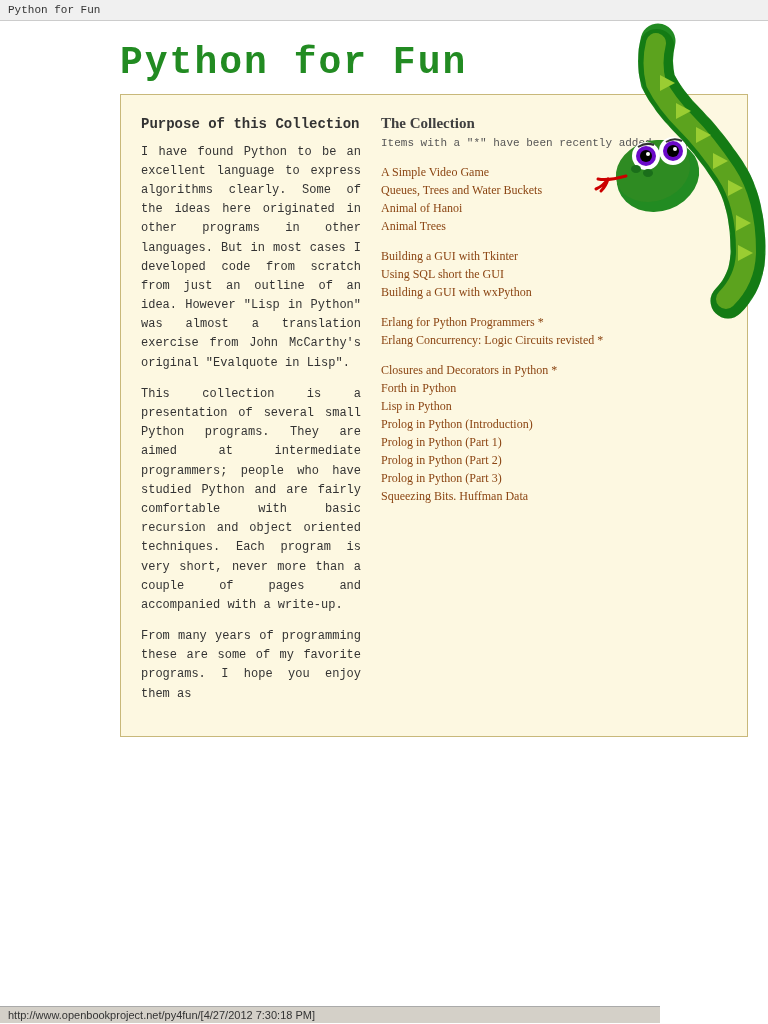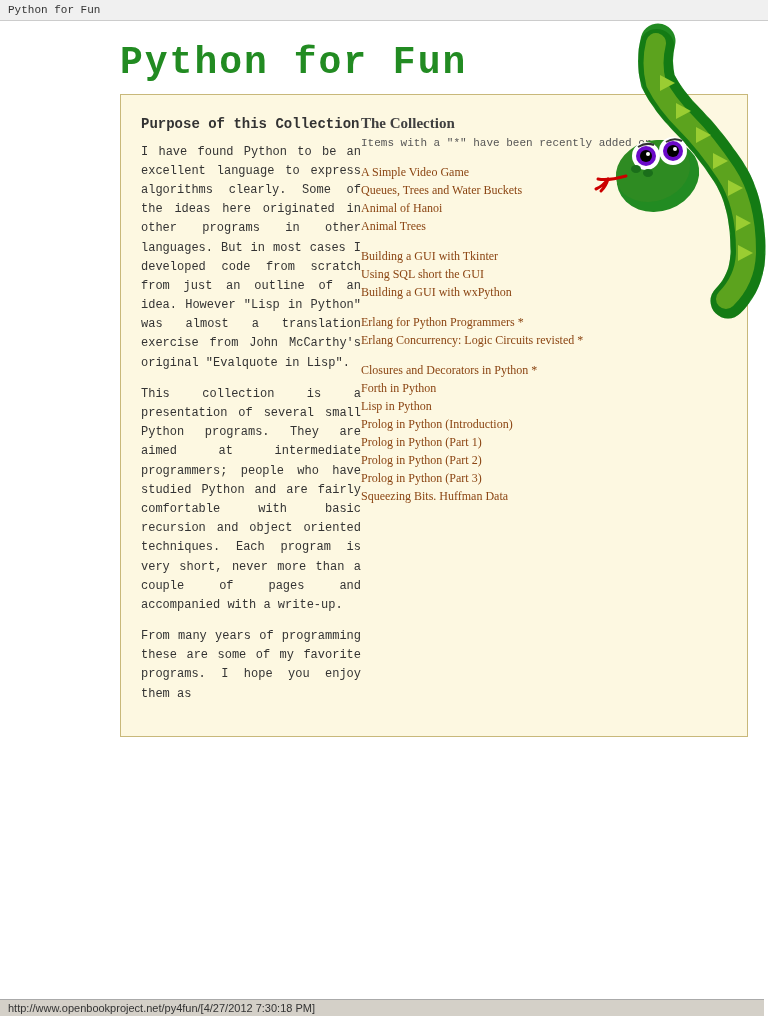--- a/index.html
+++ b/index.html
@@ -49,20 +49,21 @@
     }
     
     #content-box {
       margin: 10px 20px 20px 120px;
       background: #fdf8e1;
       border: 1px solid #c8b87a;
       padding: 20px;
       position: relative;
       z-index: 2;
       display: flex;
+      gap: 20px;
     }
     #left-column {
       width: 220px;
       flex-shrink: 0;
     }
     #right-column {
       flex: 1;
     }
     .section-heading {
       font-size: 14px;
@@ -104,23 +105,23 @@
       line-height: 1.5;
       text-decoration: none;
       cursor: pointer;
     }
     .link-group {
       margin-bottom: 12px;
     }
     
     #status-bar {
       position: fixed;
-      bottom: 8px;
+      bottom: 1px;
       left: 0;
-      width: 764px;
+      width: 660px;
       background: #d4d0c8;
       border-top: 1px solid #aaa;
       padding: 2px 8px;
       font-size: 11px;
       color: #333;
       font-family: Arial, sans-serif;
     }
 
     
     .snake-svg {

